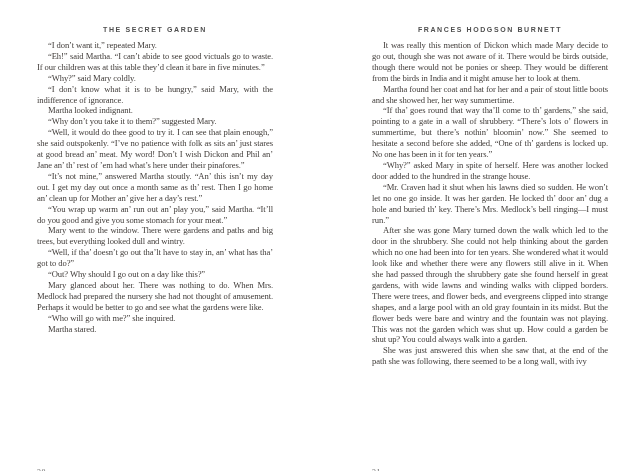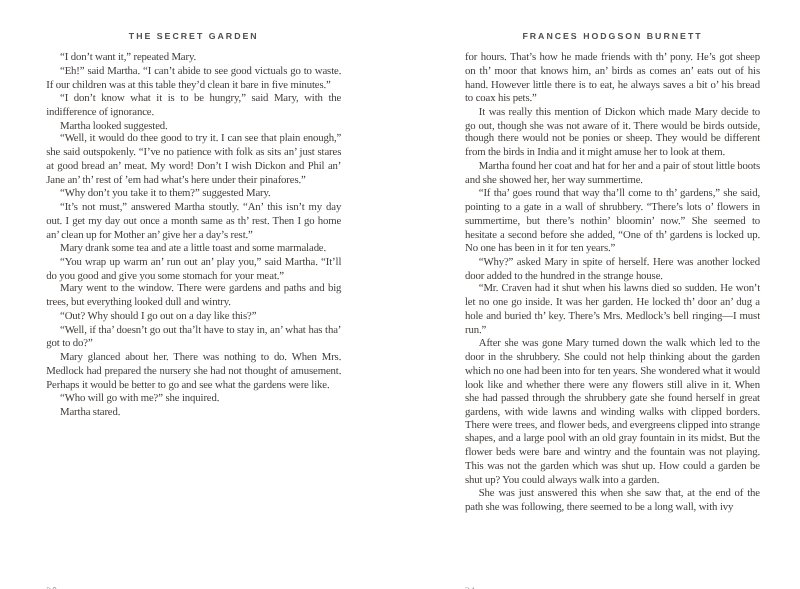--- a/index.html
+++ b/index.html
@@ -65,41 +65,40 @@
 </head>
 <body>
 
 <div class="spread">
 
   <section class="page" id="page-left">
     <div class="running-head">THE SECRET GARDEN</div>
     <div class="page-body">
         <p class="para indent">“I don’t want it,” repeated Mary.</p>
         <p class="para indent">“Eh!” said Martha. “I can’t abide to see good victuals go to waste. If our children was at this table they’d clean it bare in five minutes.”</p>
+        <p class="para indent">“Why?” said Mary coldly.</p>
         <p class="para indent">“I don’t know what it is to be hungry,” said Mary, with the indifference of ignorance.</p>
-        <p class="para indent">Martha looked suggested.</p>
+        <p class="para indent">Martha looked indignant.</p>
+        <p class="para indent">“Why don’t you take it to them?” suggested Mary.</p>
         <p class="para indent">“Well, it would do thee good to try it. I can see that plain enough,” she said outspokenly. “I’ve no patience with folk as sits an’ just stares at good bread an’ meat. My word! Don’t I wish Dickon and Phil an’ Jane an’ th’ rest of ’em had what’s here under their pinafores.”</p>
-        <p class="para indent">“Why don’t you take it to them?” suggested Mary.</p>
-        <p class="para indent">“It’s not must,” answered Martha stoutly. “An’ this isn’t my day out. I get my day out once a month same as th’ rest. Then I go home an’ clean up for Mother an’ give her a day’s rest.”</p>
-        <p class="para indent">Mary drank some tea and ate a little toast and some marmalade.</p>
+        <p class="para indent">“It’s not mine,” answered Martha stoutly. “An’ this isn’t my day out. I get my day out once a month same as th’ rest. Then I go home an’ clean up for Mother an’ give her a day’s rest.”</p>
         <p class="para indent">“You wrap up warm an’ run out an’ play you,” said Martha. “It’ll do you good and give you some stomach for your meat.”</p>
         <p class="para indent">Mary went to the window. There were gardens and paths and big trees, but everything looked dull and wintry.</p>
+        <p class="para indent">“Well, if tha’ doesn’t go out tha’lt have to stay in, an’ what has tha’ got to do?”</p>
         <p class="para indent">“Out? Why should I go out on a day like this?”</p>
-        <p class="para indent">“Well, if tha’ doesn’t go out tha’lt have to stay in, an’ what has tha’ got to do?”</p>
         <p class="para indent">Mary glanced about her. There was nothing to do. When Mrs. Medlock had prepared the nursery she had not thought of amusement. Perhaps it would be better to go and see what the gardens were like.</p>
         <p class="para indent">“Who will go with me?” she inquired.</p>
         <p class="para indent">Martha stared.</p>
       </div>
     <div class="page-number">30</div>
   </section>
 
   <section class="page" id="page-right">
     <div class="running-head">FRANCES HODGSON BURNETT</div>
     <div class="page-body">
-        <p class="para">for hours. That’s how he made friends with th’ pony. He’s got sheep on th’ moor that knows him, an’ birds as comes an’ eats out of his hand. However little there is to eat, he always saves a bit o’ his bread to coax his pets.”</p>
         <p class="para indent">It was really this mention of Dickon which made Mary decide to go out, though she was not aware of it. There would be birds outside, though there would not be ponies or sheep. They would be different from the birds in India and it might amuse her to look at them.</p>
         <p class="para indent">Martha found her coat and hat for her and a pair of stout little boots and she showed her, her way summertime.</p>
         <p class="para indent">“If tha’ goes round that way tha’ll come to th’ gardens,” she said, pointing to a gate in a wall of shrubbery. “There’s lots o’ flowers in summertime, but there’s nothin’ bloomin’ now.” She seemed to hesitate a second before she added, “One of th’ gardens is locked up. No one has been in it for ten years.”</p>
         <p class="para indent">“Why?” asked Mary in spite of herself. Here was another locked door added to the hundred in the strange house.</p>
         <p class="para indent">“Mr. Craven had it shut when his lawns died so sudden. He won’t let no one go inside. It was her garden. He locked th’ door an’ dug a hole and buried th’ key. There’s Mrs. Medlock’s bell ringing—I must run.”</p>
         <p class="para indent">After she was gone Mary turned down the walk which led to the door in the shrubbery. She could not help thinking about the garden which no one had been into for ten years. She wondered what it would look like and whether there were any flowers still alive in it. When she had passed through the shrubbery gate she found herself in great gardens, with wide lawns and winding walks with clipped borders. There were trees, and flower beds, and evergreens clipped into strange shapes, and a large pool with an old gray fountain in its midst. But the flower beds were bare and wintry and the fountain was not playing. This was not the garden which was shut up. How could a garden be shut up? You could always walk into a garden.</p>
         <p class="para indent">She was just answered this when she saw that, at the end of the path she was following, there seemed to be a long wall, with ivy</p>
       </div>
     <div class="page-number">31</div>
   </section>

